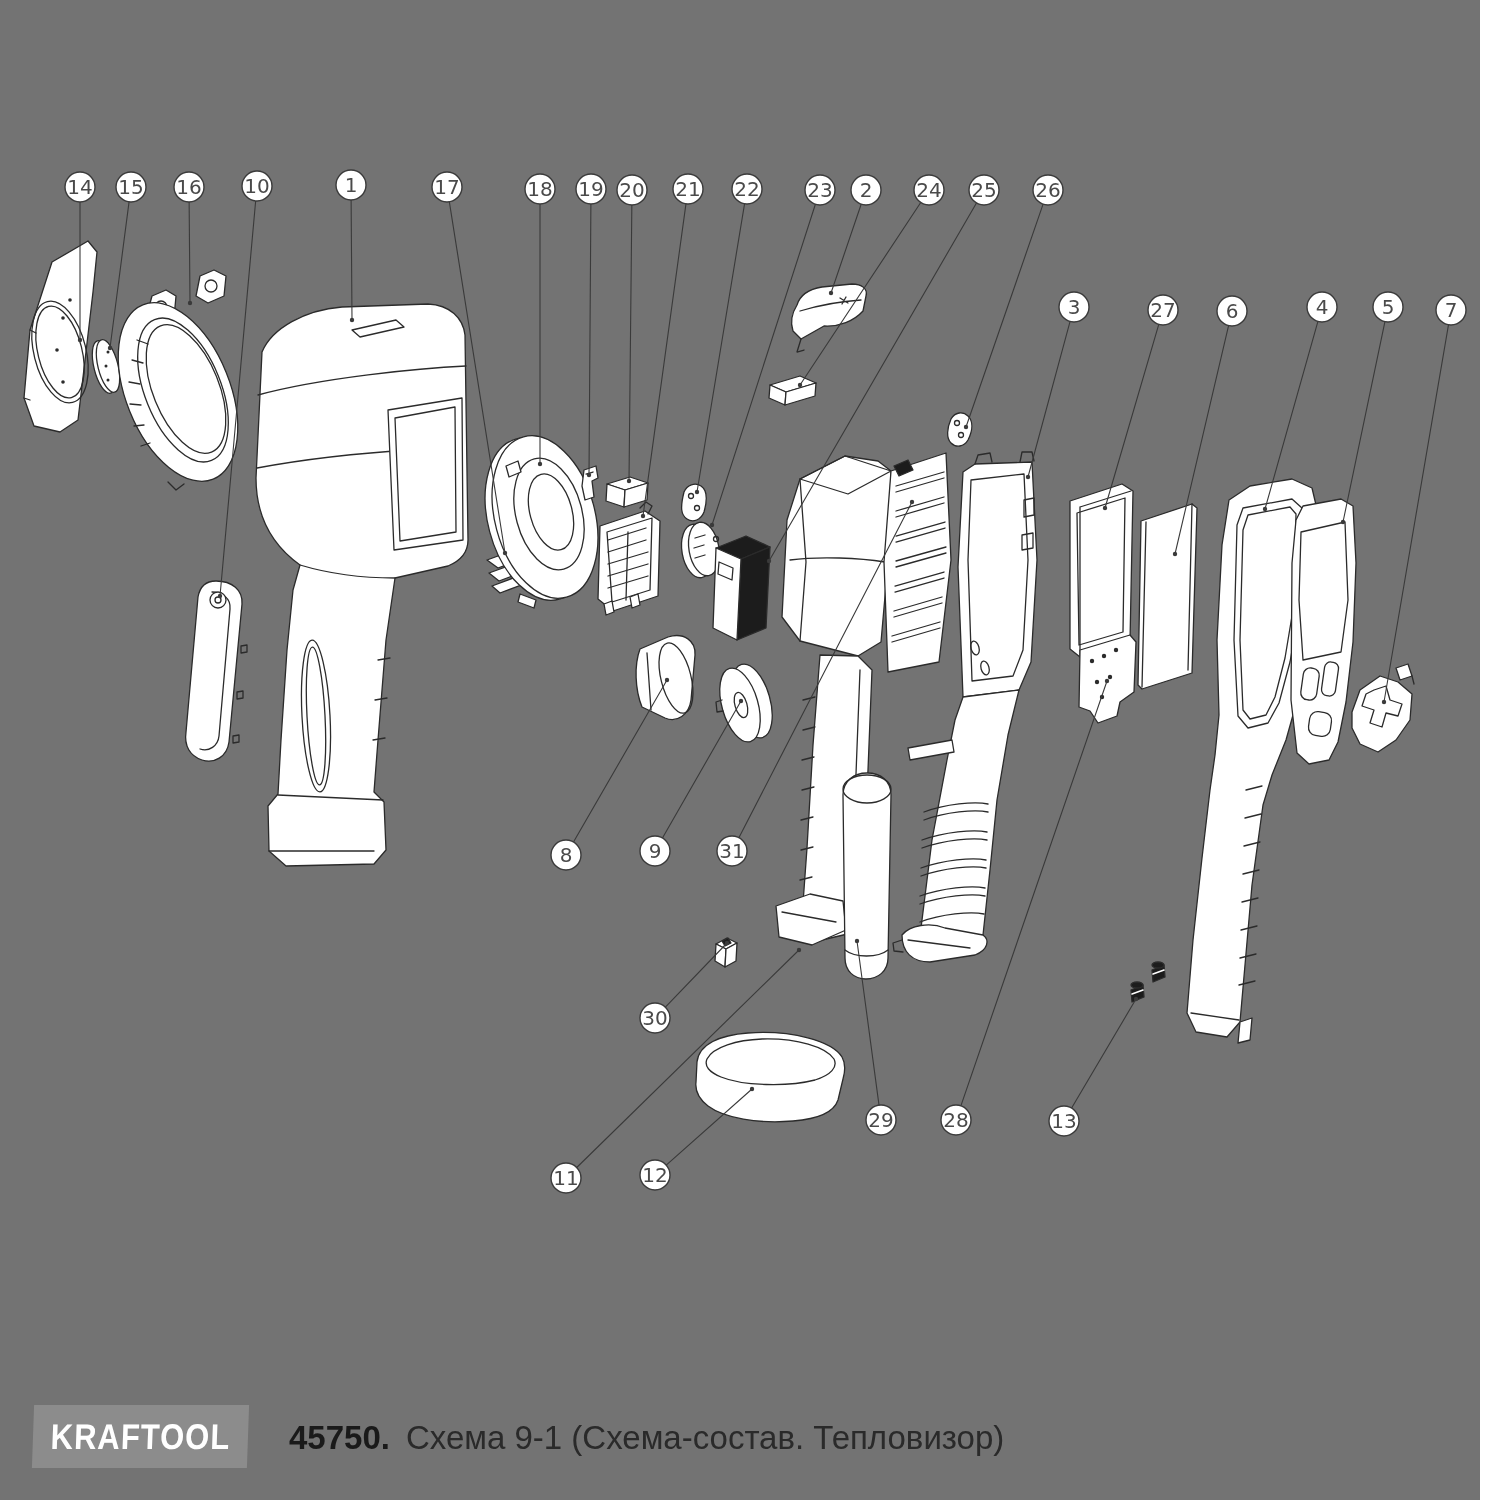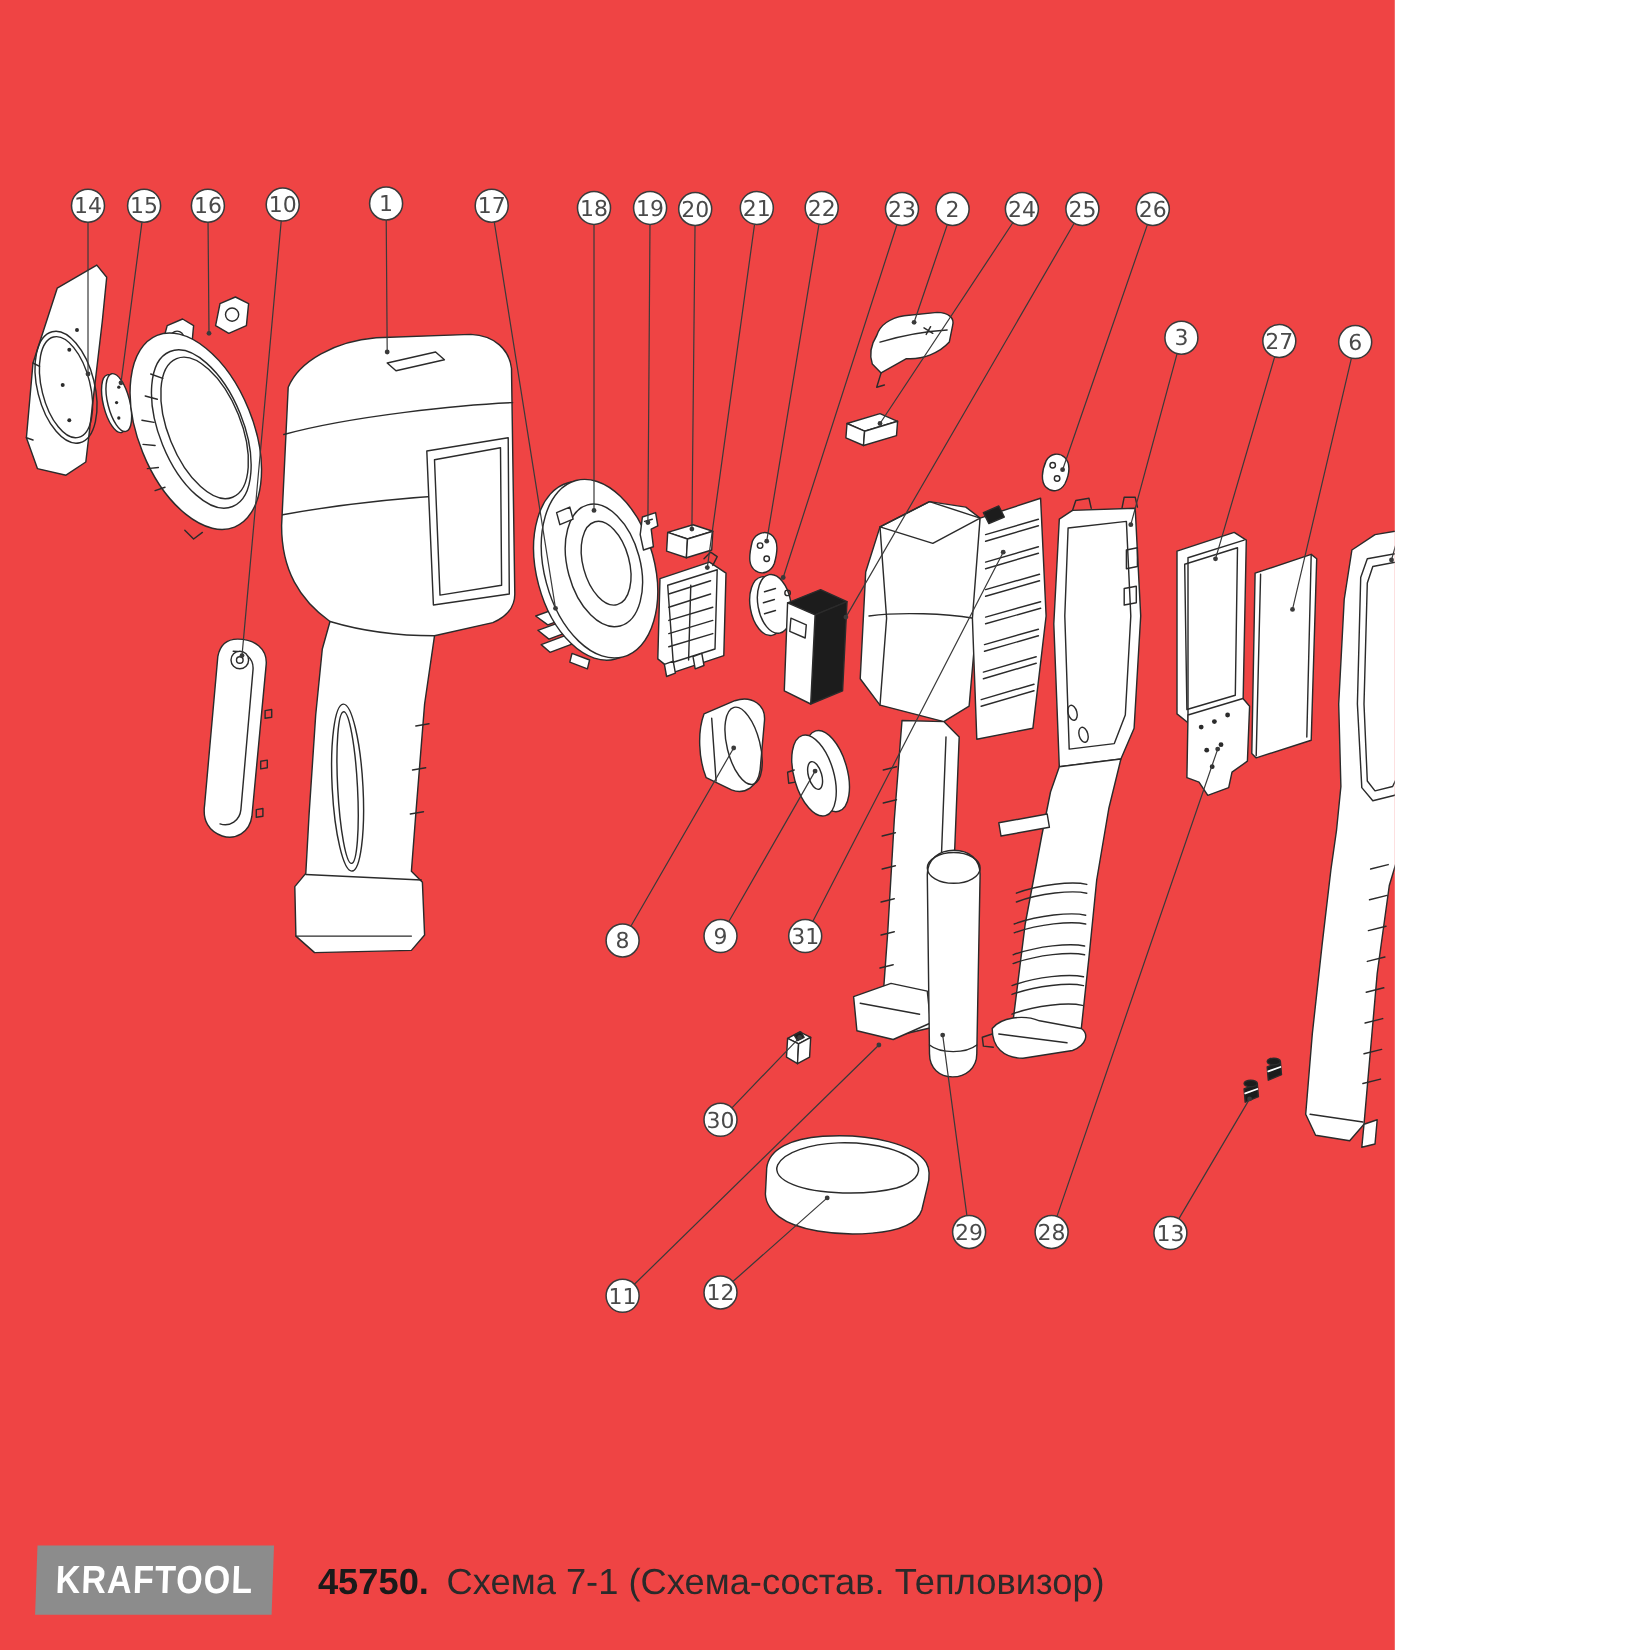--- a/index.html
+++ b/index.html
@@ -1,17 +1,17 @@
 <!DOCTYPE html>
 <html><head>
 <meta charset="utf-8">
 <style>
   html,body{margin:0;padding:0;background:#ffffff;}
   body{width:1500px;height:1500px;font-family:"Liberation Sans",sans-serif;}
-  .stage{position:relative;width:1268px;height:1500px;overflow:hidden;background:#ef4444;}
+  .stage{position:relative;width:1480px;height:1500px;overflow:hidden;background:#737373;}
   .stage svg{position:absolute;left:0;top:0;}
   .footer{position:absolute;left:0;top:1392px;width:1500px;height:90px;}
   .logo-box{position:absolute;left:33px;top:13px;width:215px;height:63px;
     display:flex;align-items:center;justify-content:center;
     font-weight:bold;font-size:31px;letter-spacing:1px;color:#fff;
     transform:skewX(-2deg);}
   .logo-box span{transform:scaleY(1.15);}
   .title-line{position:absolute;left:289px;top:16px;height:60px;display:flex;align-items:center;
     font-size:33px;color:#1a1a1a;white-space:pre;}
   .title-code{font-weight:bold;margin-right:16px;}
@@ -469,17 +469,17 @@
         </g>
       </g>
 </svg>
 
 <div class="footer">
   <div class="logo-box" style="background: rgb(140, 140, 140); color: rgb(255, 255, 255);">
     <span>KRAFTOOL</span>
   </div>
   <div class="title-line">
     <span class="title-code">45750.</span>
-    <span class="title-rest">Схема 7-1 (Схема-состав. Тепловизор)</span>
+    <span class="title-rest">Схема 9-1 (Схема-состав. Тепловизор)</span>
   </div>
 </div>
 
 </div>
 
 </body></html>

